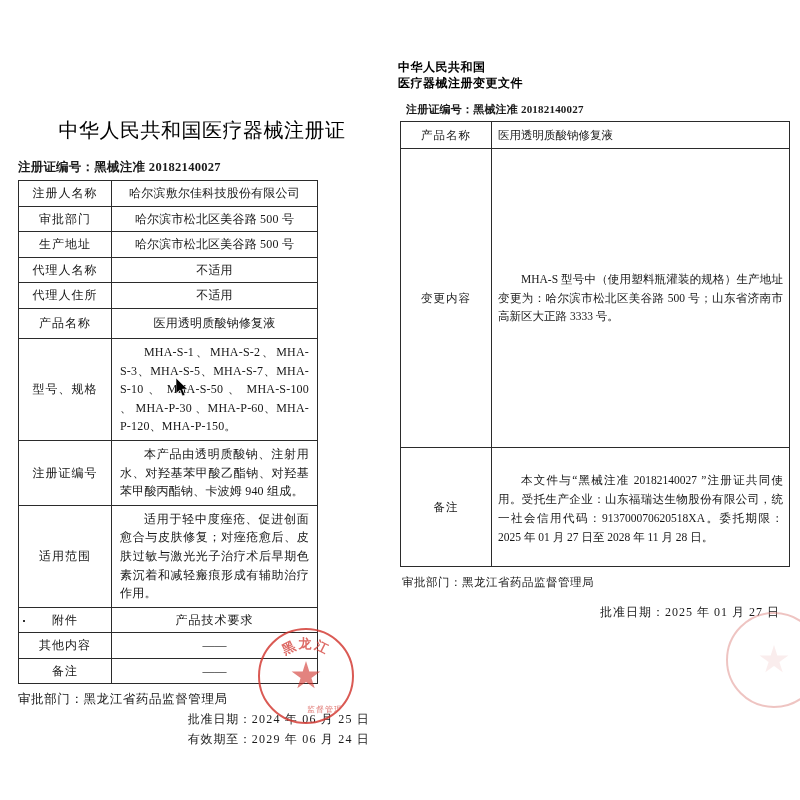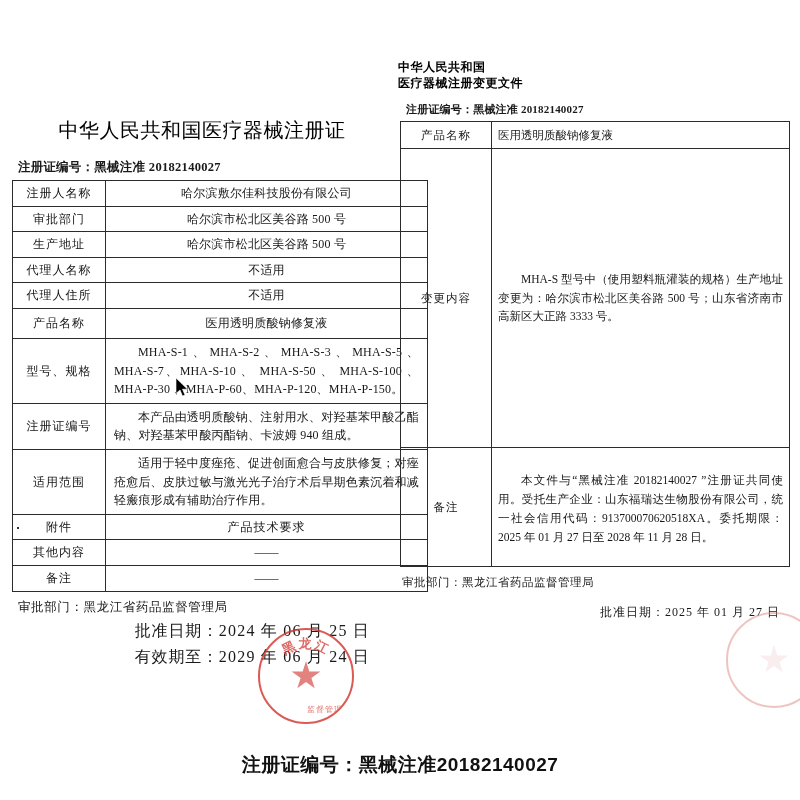--- a/index.html
+++ b/index.html
@@ -47,23 +47,23 @@
     letter-spacing: 0.2px;
     color: #1a1a1a;
   }
   .reg-line .num {
     font-family: "Liberation Serif", serif;
     letter-spacing: 0.3px;
   }
 
   table.cert {
     border-collapse: collapse;
-    width: 416px;
+    width: 300px;
     table-layout: fixed;
-    margin-left: 0;
+    margin-left: 6px;
   }
   table.cert td {
     border: 1px solid #2b2b2b;
     font-size: 12px;
     line-height: 1.55;
     padding: 3px 5px;
     vertical-align: middle;
     color: #171717;
   }
   td.lbl {
@@ -105,21 +105,21 @@
     font-weight: 500;
   }
   .date-list {
     margin: 2px 0 0 0;
     padding: 0;
     list-style: none;
     text-align: right;
     padding-right: 22px;
   }
   .date-list li {
-    font-size: 16px;
+    font-size: 12px;
     letter-spacing: 0.8px;
     line-height: 1.65;
     white-space: nowrap;
     font-weight: 500;
   }
   .date-list li .dv { letter-spacing: 1.2px; }
 
   
   .right-doc {
     position: absolute;
@@ -412,21 +412,20 @@
       </svg>
     </div>
     <div class="seal-star"></div>
     <div class="seal-bottom-text">监督管理局</div>
   </div>
 
   <div class="seal seal-partial">
     <div class="seal-partial-inner"></div>
   </div>
 
-  <div class="footer">注册证编号：黑械注准20182140027</div>
 
   <div class="cursor">
     <svg viewBox="0 0 14 20" xmlns="http://www.w3.org/2000/svg">
       <polygon points="0,0 0,15.5 4,12 6.5,18 9,17 6.5,11.2 11.5,11.2" fill="#000" stroke="#fff" stroke-width="0.6"></polygon>
     </svg>
   </div>
 
 </div>
 
 </body></html>

